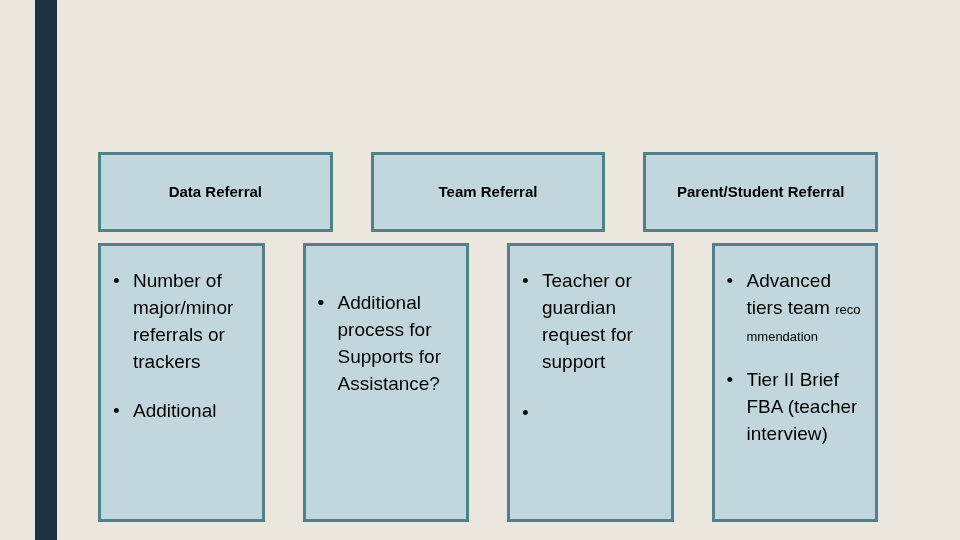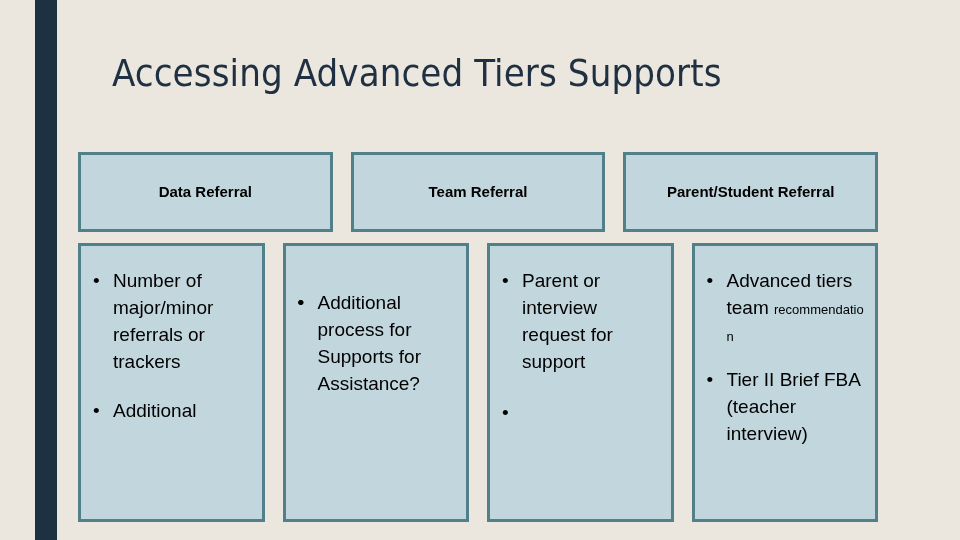--- a/index.html
+++ b/index.html
@@ -58,20 +58,21 @@
     display: flex;
     gap: 18px;
   }
 
   .cell {
     box-sizing: border-box;
     background: #c2d7dd;
     border: 3px solid #52808a;
     flex: 1 1 0;
     min-width: 0;
+    margin-left: 20px;
   }
 
   
   #header-row {
     margin-bottom: 11px;
   }
   #header-row .cell {
     height: 80px;
     display: flex;
     align-items: center;
@@ -134,21 +135,20 @@
   #cell-body-3 { padding-top: 11px; }
   #cell-body-3 .bullet-item { margin-bottom: 18px; }
 </style>
 </head>
 <body>
 
 <div id="slide">
 
   <div id="accent-bar"></div>
 
-  <div id="title">Accessing Advanced Tiers Supports</div>
 
   <div id="matrix">
 
     <div class="table-row" id="header-row">
       <div class="cell">
         <span class="header-label">Data Referral</span>
       </div>
       <div class="cell">
         <span class="header-label">Team Referral</span>
       </div>
@@ -182,21 +182,21 @@
             <span class="bullet-dot">•</span>
             <span class="bullet-text">Additional process for Supports for Assistance?</span><span class="bullet-text-small"></span>
           </li>
         </ul>
       </div>
 
       <div class="cell" id="cell-body-2">
         <ul class="bullet-list">
           <li class="bullet-item">
             <span class="bullet-dot">•</span>
-            <span class="bullet-text">Parent or interview request for support</span><span class="bullet-text-small"></span>
+            <span class="bullet-text">Teacher or guardian request for support</span><span class="bullet-text-small"></span>
           </li>
           <li class="bullet-item">
             <span class="bullet-dot">•</span>
             <span class="bullet-text-small"></span>
           </li>
         </ul>
       </div>
 
       <div class="cell" id="cell-body-3">
         <ul class="bullet-list">

